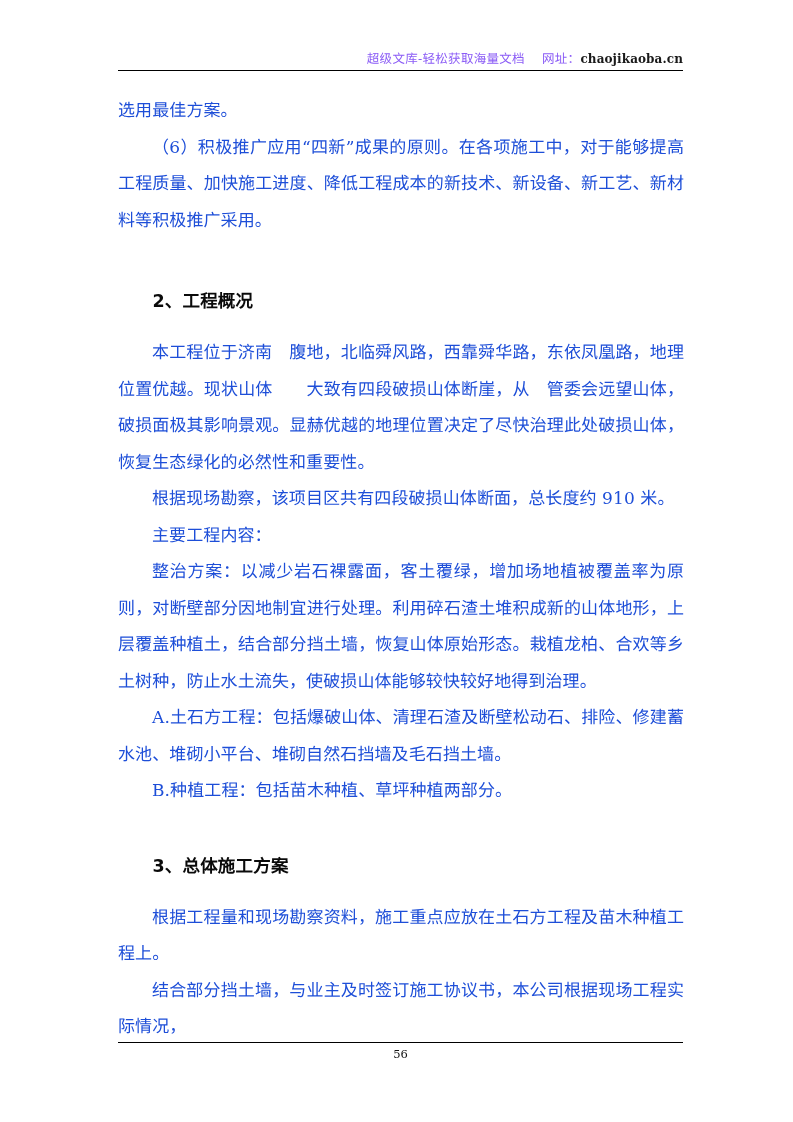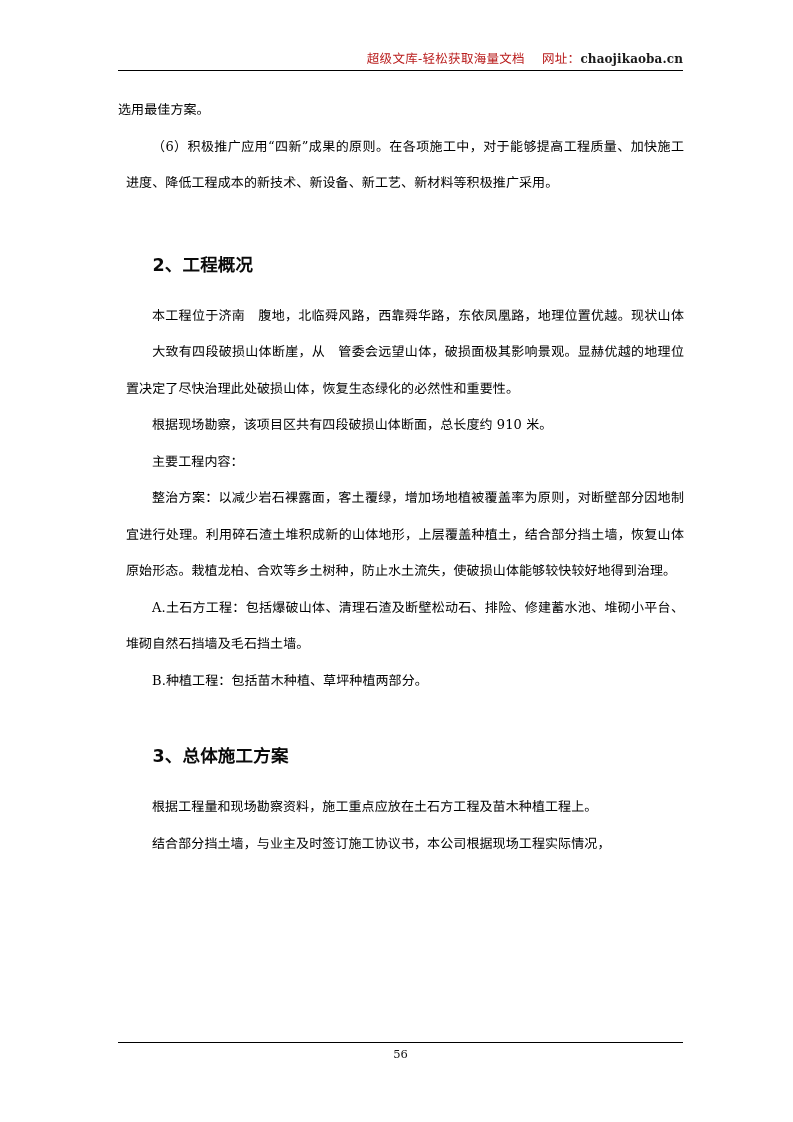--- a/index.html
+++ b/index.html
@@ -35,50 +35,50 @@
     text-align: right;
     padding-bottom: 3px;
     border-bottom: 1.6px solid #000000;
   }
   .header-text {
     display: inline-block;
     font-family: "DejaVu Serif", "Liberation Serif", serif;
     font-size: 12.5px;
     line-height: 1.25;
     letter-spacing: 0.3px;
-    color: #b91c1c;
+    color: #8b5cf6;
     white-space: pre;
   }
   .header-site {
     font-family: "DejaVu Serif", "Liberation Serif", serif;
     font-size: 12px;
     font-weight: 600;
     letter-spacing: 0.1px;
   }
 
   
   .content {
     position: absolute;
     left: 118px;
     top: 92px;
     width: 566px;
   }
 
   p.para {
     margin: 0;
     font-family: "DejaVu Serif", "Liberation Serif", serif;
-    font-size: 13px;
+    font-size: 17px;
     line-height: 36.5px;
     text-align: justify;
     text-justify: inter-ideograph;
     letter-spacing: 0.1px;
-    color: #000000;
+    color: #1d4ed8;
     word-break: break-all;
   }
-  p.indent   { text-indent: 2em; margin-left: 8px; }
+  p.indent   { text-indent: 2em; }
   p.noindent { text-indent: 0; }
 
   .gap1 { display: inline-block; width: 1em; }
   .gap2 { display: inline-block; width: 2em; }
 
   .spacer-lg { height: 36px; }
   .spacer-md { height: 30px; }
   .spacer-sm { height: 6px; }
 
   

